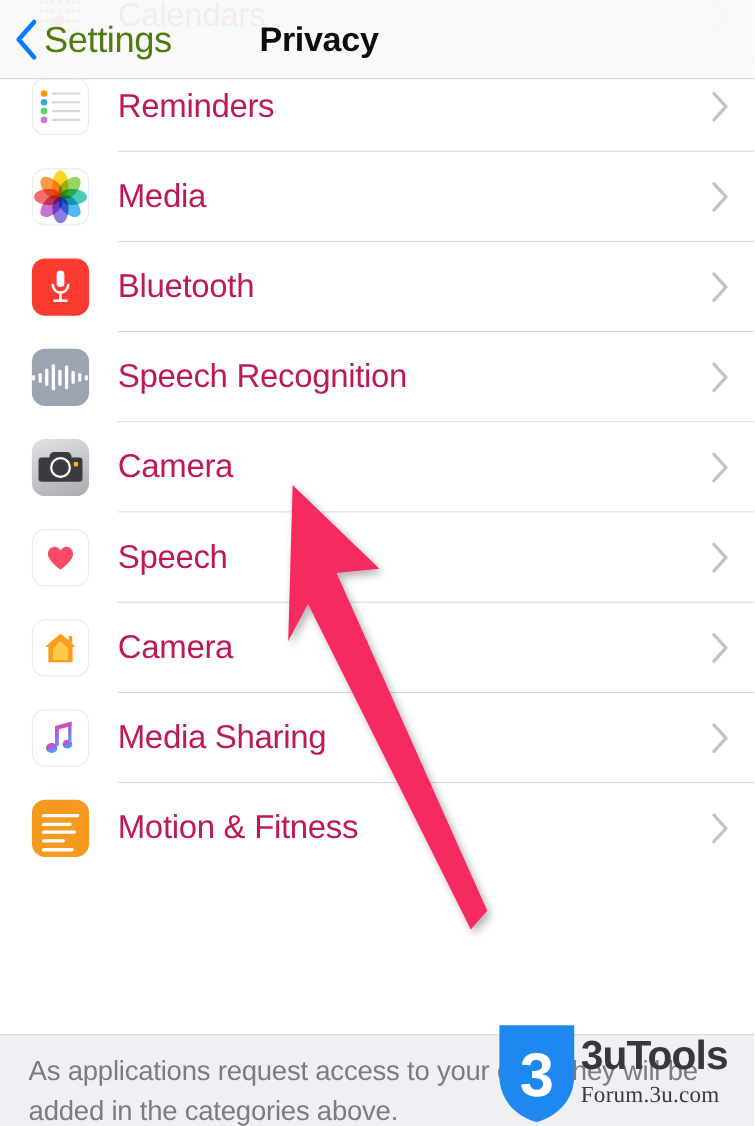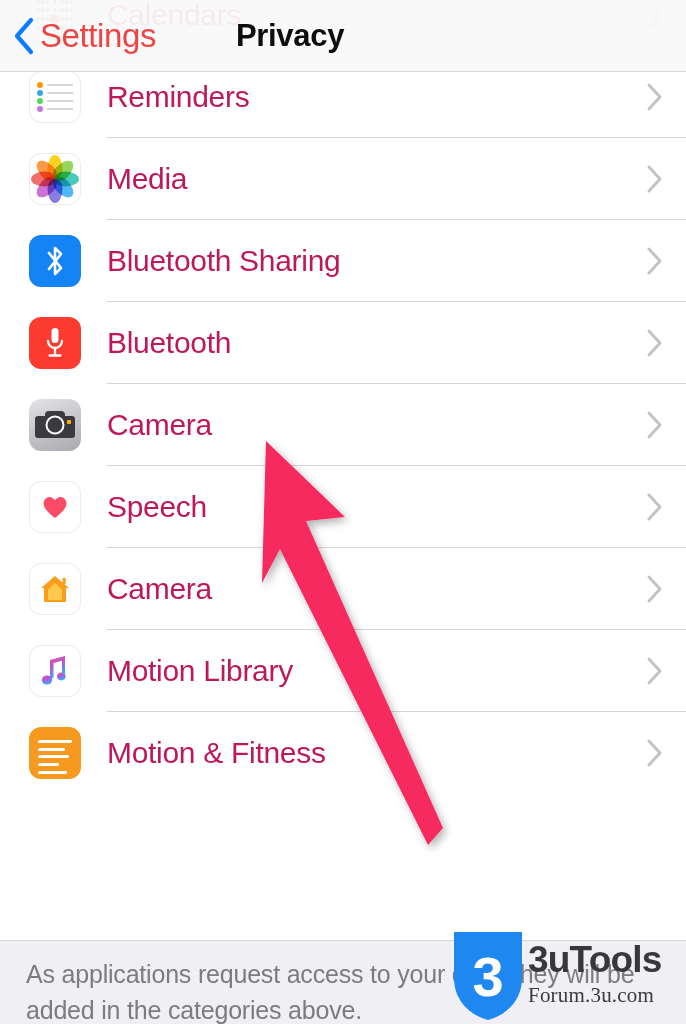--- a/index.html
+++ b/index.html
@@ -24,21 +24,21 @@
     border-bottom:1px solid #d4d4d6;
     z-index:40;
   }
   #back-btn {
     position:absolute; left:12px; top:0; height:72px;
     display:flex; align-items:center; gap:6px;
     cursor:pointer;
   }
   #back-chevron { width:22px; height:38px; display:block; }
   #back-label {
-    color:#ef4444; font-size:33px; letter-spacing:-0.4px;
+    color:#4d7c0f; font-size:33px; letter-spacing:-0.4px;
     white-space:nowrap;
   }
   #nav-title {
     position:absolute; left:0; top:0; width:580px; height:72px;
     display:flex; align-items:center; justify-content:center;
     font-size:31px; font-weight:bold; color:#0d0d0d;
     letter-spacing:-0.3px;
     pointer-events:none;
   }
 
@@ -322,48 +322,56 @@
           <span>
             <svg width="18" height="30" viewBox="0 0 18 30" fill="none">
               <path d="M3 3 L14 15 L3 27" stroke="#c2c2c7" stroke-width="3" stroke-linecap="round" stroke-linejoin="round"></path>
             </svg>
           </span>
         </div>
         <div class="row-sep"></div>
       </div>
       <div class="row">
         <div class="row-icon-wrap">
-          <div class="row-icon ic-bt">
-            <svg width="24" height="34" viewBox="0 0 24 34">
-              <path d="M6 9 L18 24 L12 30 L12 4 L18 10 L6 25" stroke="#fff" stroke-width="2.6" fill="none" stroke-linecap="round" stroke-linejoin="round"></path>
-            </svg>
-          </div>
-        </div>
-        <div class="row-label">Bluetooth Sharing</div>
-        <div class="row-chev">
-          <span>
-            <svg width="18" height="30" viewBox="0 0 18 30" fill="none">
-              <path d="M3 3 L14 15 L3 27" stroke="#c2c2c7" stroke-width="3" stroke-linecap="round" stroke-linejoin="round"></path>
-            </svg>
-          </span>
-        </div>
-        <div class="row-sep"></div>
-      </div>
-      <div class="row">
-        <div class="row-icon-wrap">
           <div class="row-icon ic-mic">
             <svg width="24" height="34" viewBox="0 0 24 34">
               <rect x="8.5" y="2" width="7" height="15" rx="3.5" fill="#fff"></rect>
               <path d="M5 15 a7 7 0 0 0 14 0" stroke="#fff" stroke-width="2.3" fill="none" stroke-linecap="round"></path>
               <line x1="12" y1="22" x2="12" y2="28" stroke="#fff" stroke-width="2.3" stroke-linecap="round"></line>
               <line x1="6.5" y1="29.5" x2="17.5" y2="29.5" stroke="#fff" stroke-width="2.3" stroke-linecap="round"></line>
             </svg>
           </div>
         </div>
         <div class="row-label">Bluetooth</div>
+        <div class="row-chev">
+          <span>
+            <svg width="18" height="30" viewBox="0 0 18 30" fill="none">
+              <path d="M3 3 L14 15 L3 27" stroke="#c2c2c7" stroke-width="3" stroke-linecap="round" stroke-linejoin="round"></path>
+            </svg>
+          </span>
+        </div>
+        <div class="row-sep"></div>
+      </div>
+      <div class="row">
+        <div class="row-icon-wrap">
+          <div class="row-icon ic-speech">
+            <div class="wave">
+              <i style="height:5px"></i>
+              <i style="height:9px"></i>
+              <i style="height:16px"></i>
+              <i style="height:24px"></i>
+              <i style="height:15px"></i>
+              <i style="height:22px"></i>
+              <i style="height:12px"></i>
+              <i style="height:8px"></i>
+              <i style="height:5px"></i>
+            </div>
+          </div>
+        </div>
+        <div class="row-label">Speech Recognition</div>
         <div class="row-chev">
           <span>
             <svg width="18" height="30" viewBox="0 0 18 30" fill="none">
               <path d="M3 3 L14 15 L3 27" stroke="#c2c2c7" stroke-width="3" stroke-linecap="round" stroke-linejoin="round"></path>
             </svg>
           </span>
         </div>
         <div class="row-sep"></div>
       </div>
       <div class="row">
@@ -434,21 +442,21 @@
                   <stop offset="100%" stop-color="#3fa9f5"></stop>
                 </linearGradient>
               </defs>
               <path d="M24 1 L9 5 L9 23 L12.5 23 L12.5 8 L24 5 Z" fill="url(#mgrad)"></path>
               <ellipse cx="6" cy="25" rx="5.2" ry="4.6" fill="url(#mgrad)"></ellipse>
               <ellipse cx="20.3" cy="21.5" rx="4.4" ry="3.9" fill="url(#mgrad)"></ellipse>
               <path d="M24 1 L24 19 L21 19 L21 4 Z" fill="url(#mgrad)"></path>
             </svg>
           </div>
         </div>
-        <div class="row-label">Motion Library</div>
+        <div class="row-label">Media Sharing</div>
         <div class="row-chev">
           <span>
             <svg width="18" height="30" viewBox="0 0 18 30" fill="none">
               <path d="M3 3 L14 15 L3 27" stroke="#c2c2c7" stroke-width="3" stroke-linecap="round" stroke-linejoin="round"></path>
             </svg>
           </span>
         </div>
         <div class="row-sep"></div>
       </div>
       <div class="row">

